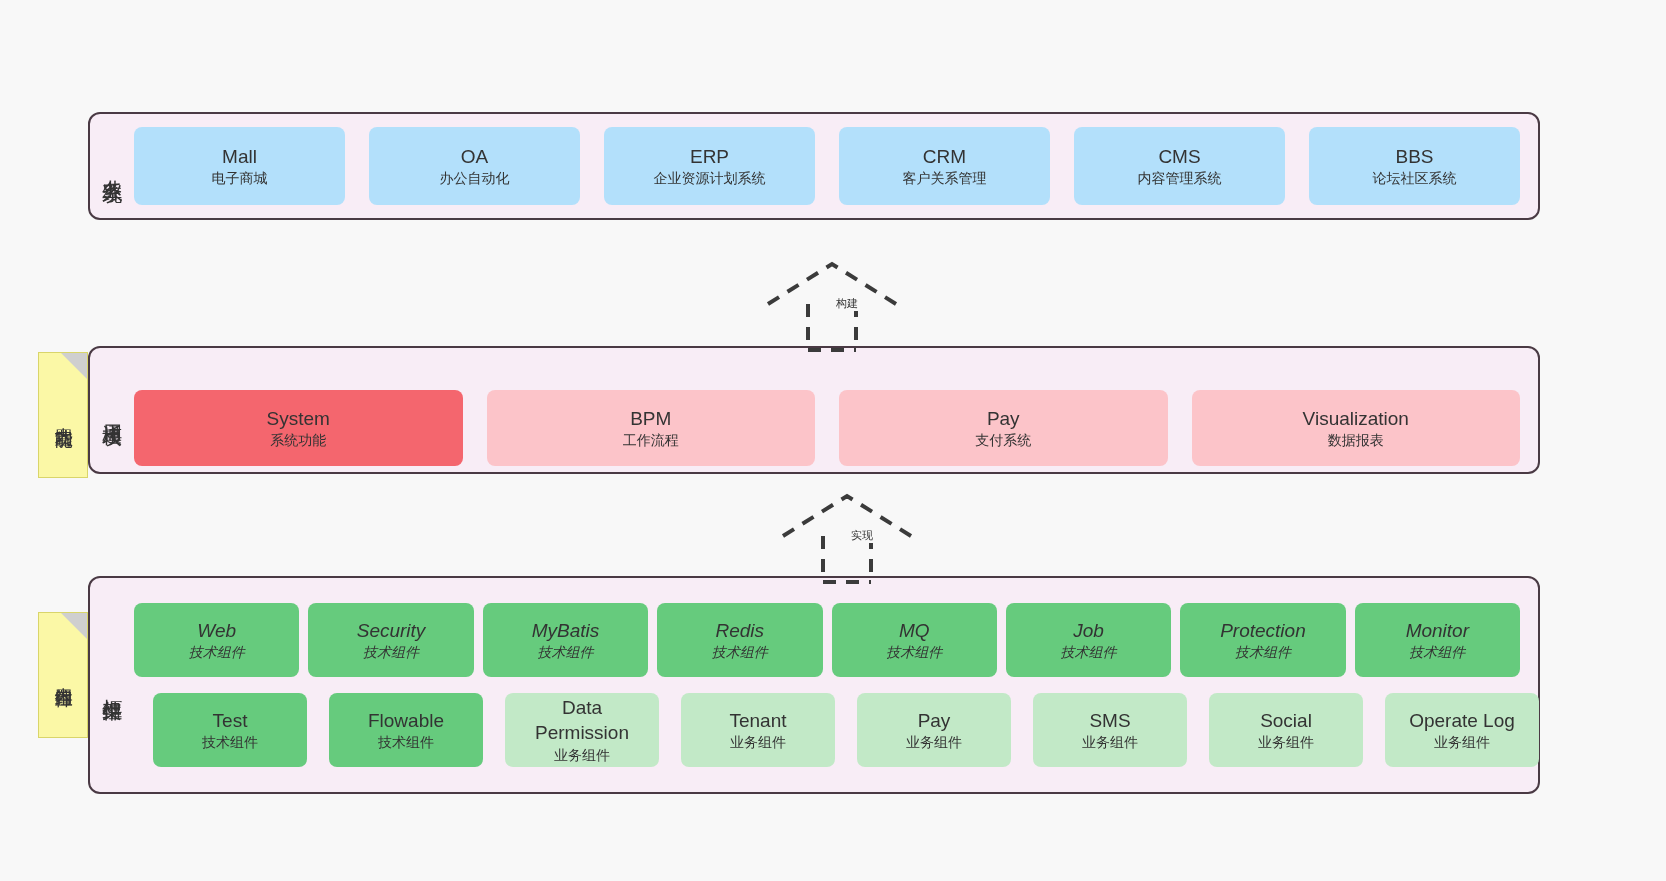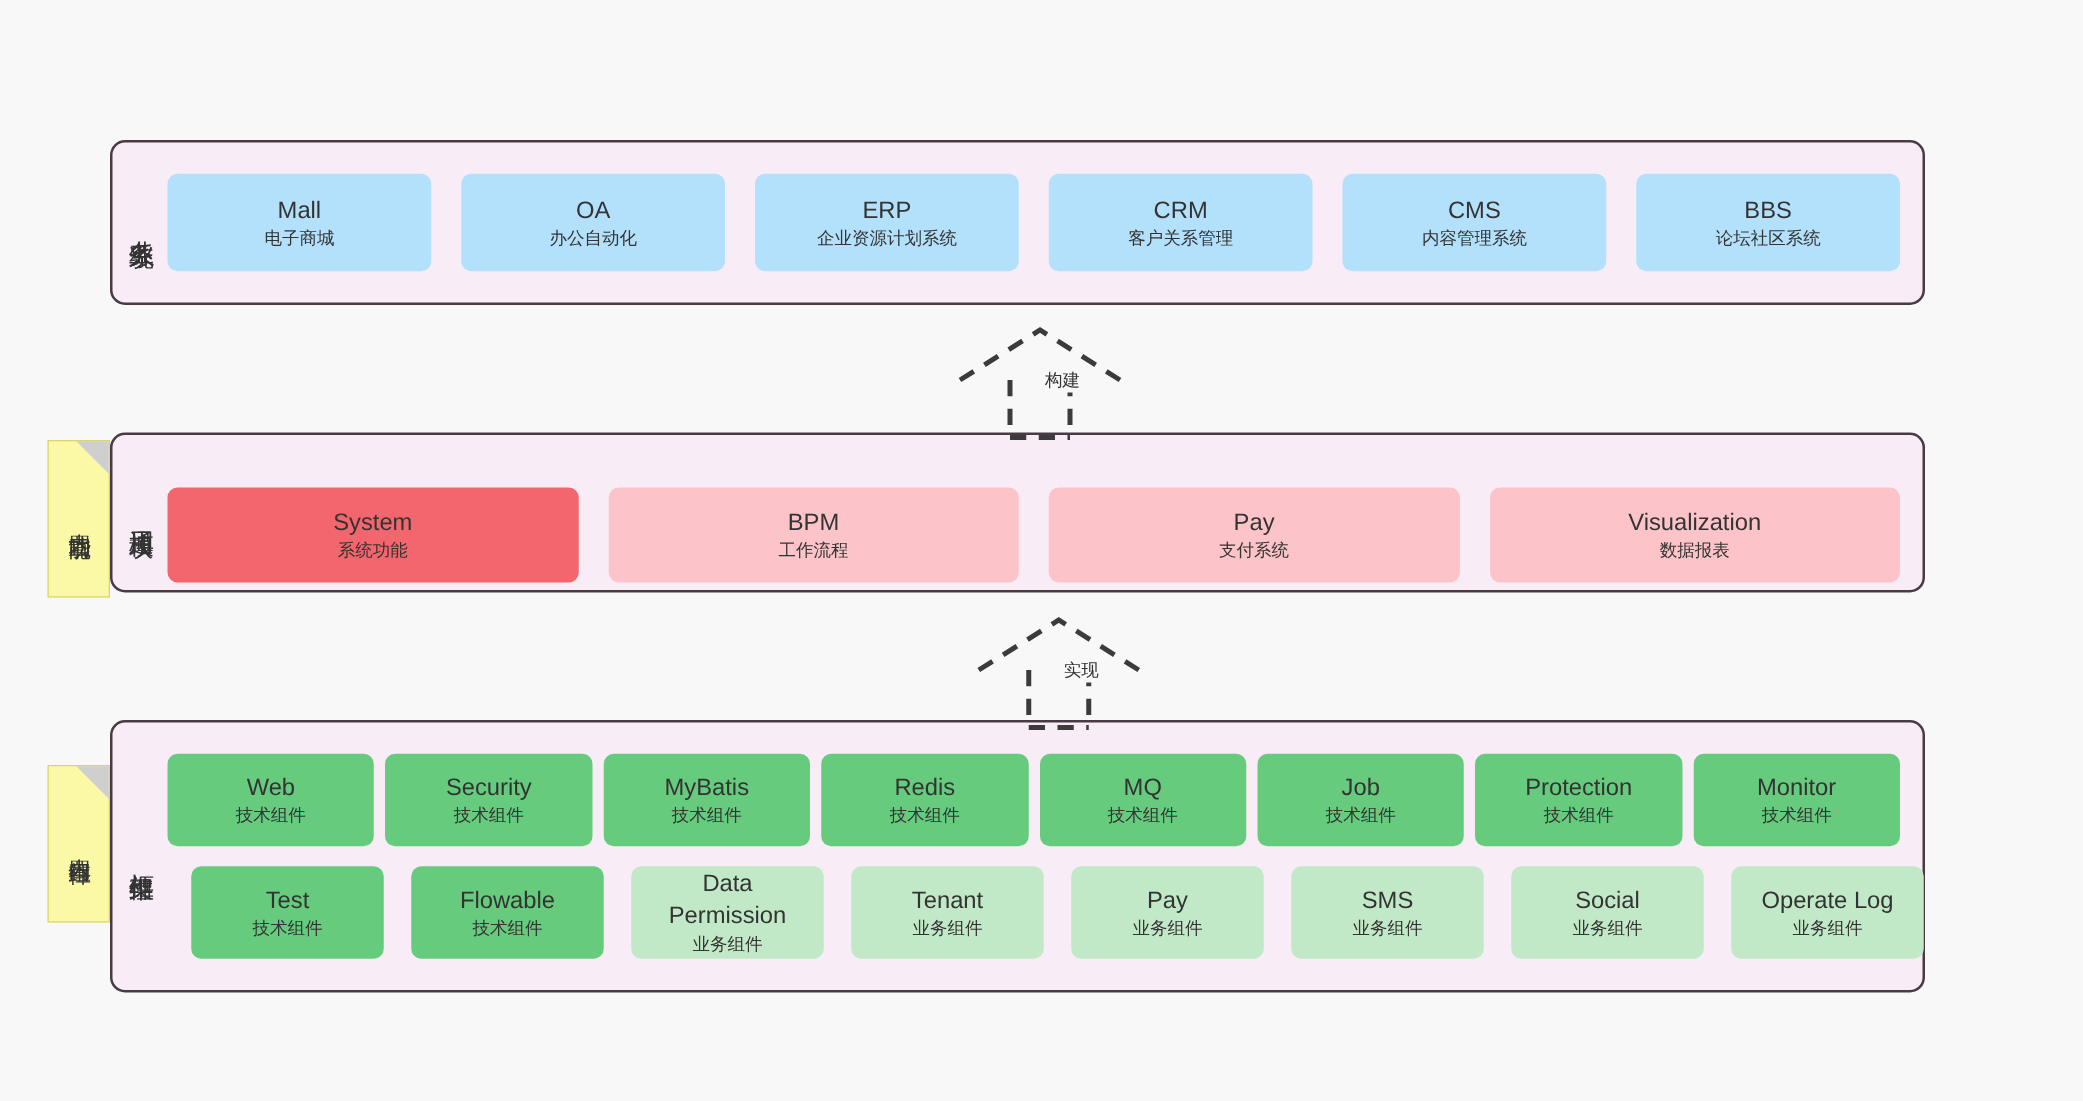--- a/index.html
+++ b/index.html
@@ -134,33 +134,33 @@
     width: 160px;
     height: 96px;
     z-index: 2;
   }
   .conn svg { display: block; overflow: visible; }
   .conn-label {
     position: absolute;
     left: 50%;
     transform: translateX(-6px);
     top: 38px;
-    font-size: 14px;
+    font-size: 11px;
     color: #333333;
     background: #f8f8f8;
     padding: 0 2px;
     white-space: nowrap;
   }
 </style>
 </head>
 <body>
 
 <div class="canvas">
 
-  <div class="band" style="left:88px; top:112px; width:1452px; height:132px;">
+  <div class="band" style="left:88px; top:112px; width:1452px; height:108px;">
     <div class="band-label">业务系统</div>
     <div class="band-body">
       <div class="card-row">
 
         <div class="card h1 c-blue">
           <span class="t">Mall</span>
           <span class="s">电子商城</span>
         </div>
         <div class="card h1 c-blue">
           <span class="t">OA</span>
@@ -237,21 +237,21 @@
   <div class="tag" style="left:38px; top:612px; width:50px; height:126px;">
     <span class="fold"></span>
     <span class="tag-text">内置组件</span>
   </div>
 
   <div class="band" style="left:88px; top:576px; width:1452px; height:218px;">
     <div class="band-label">框架组件</div>
     <div class="band-body">
       <div class="card-stack">
 
-        <div class="card-row" style="gap:9px;">
+        <div class="card-row" style="gap:9px;font-style:italic;">
           <div class="card h3 c-green">
             <span class="t">Web</span>
             <span class="s">技术组件</span>
           </div>
           <div class="card h3 c-green">
             <span class="t">Security</span>
             <span class="s">技术组件</span>
           </div>
           <div class="card h3 c-green">
             <span class="t">MyBatis</span>

